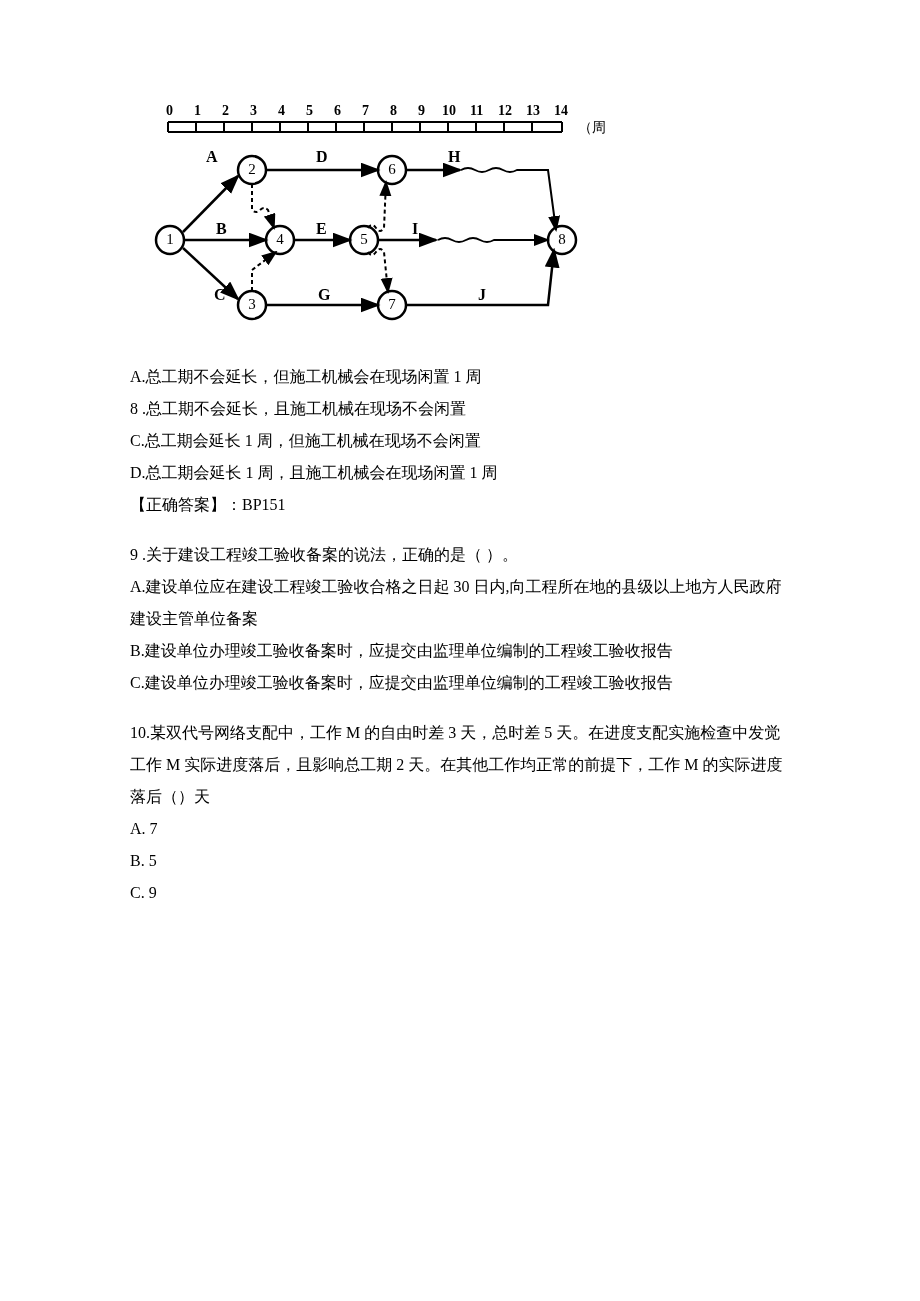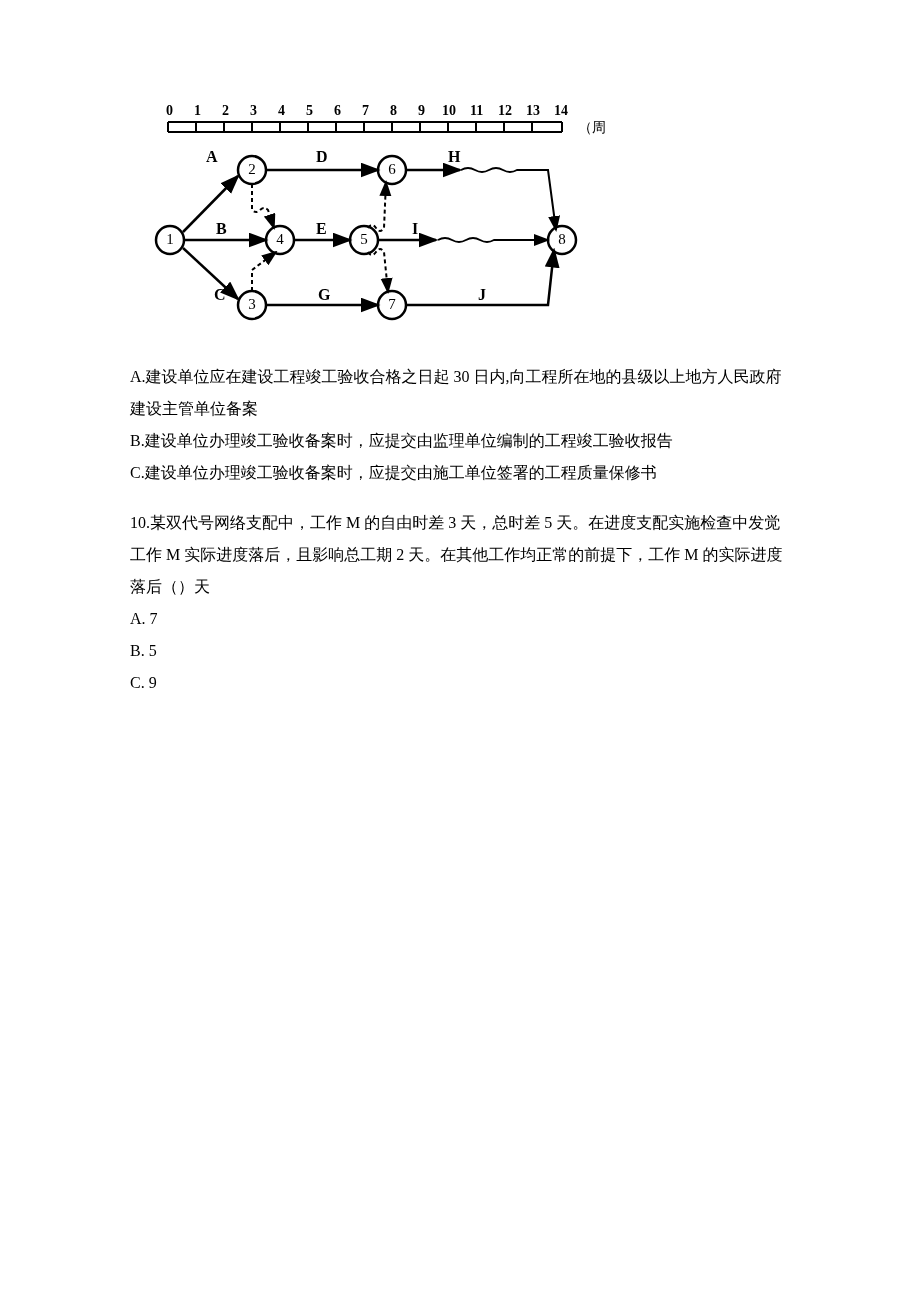--- a/index.html
+++ b/index.html
@@ -130,25 +130,33 @@
         <text x="168" y="62">D</text>
         <text x="168" y="134">E</text>
         <text x="170" y="200">G</text>
         <text x="300" y="62">H</text>
         <text x="264" y="134">I</text>
         <text x="330" y="200">J</text>
       </g>
     </svg>
   </div>
 
+  <div class="q-block">
+    <p class="option">A.总工期不会延长，但施工机械会在现场闲置 1 周</p>
+    <p class="option">8  .总工期不会延长，且施工机械在现场不会闲置</p>
+    <p class="option">C.总工期会延长 1 周，但施工机械在现场不会闲置</p>
+    <p class="option">D.总工期会延长 1 周，且施工机械会在现场闲置 1 周</p>
+    <p class="answer">【正确答案】：BP151</p>
+  </div>
 
   <div class="q-block">
+    <p>9  .关于建设工程竣工验收备案的说法，正确的是（      ）。</p>
     <p class="option">A.建设单位应在建设工程竣工验收合格之日起 30 日内,向工程所在地的县级以上地方人民政府建设主管单位备案</p>
     <p class="option">B.建设单位办理竣工验收备案时，应提交由监理单位编制的工程竣工验收报告</p>
-    <p class="option">C.建设单位办理竣工验收备案时，应提交由施工单位签署的工程质量保修书</p>
+    <p class="option">C.建设单位办理竣工验收备案时，应提交由监理单位编制的工程竣工验收报告</p>
   </div>
 
   <div class="q-block">
     <p>10.某双代号网络支配中，工作 M 的自由时差 3 天，总时差 5 天。在进度支配实施检查中发觉工作 M 实际进度落后，且影响总工期 2 天。在其他工作均正常的前提下，工作 M 的实际进度落后（）天</p>
     <p class="option">A.   7</p>
     <p class="option">B.   5</p>
     <p class="option">C.   9</p>
   </div>
 
 

